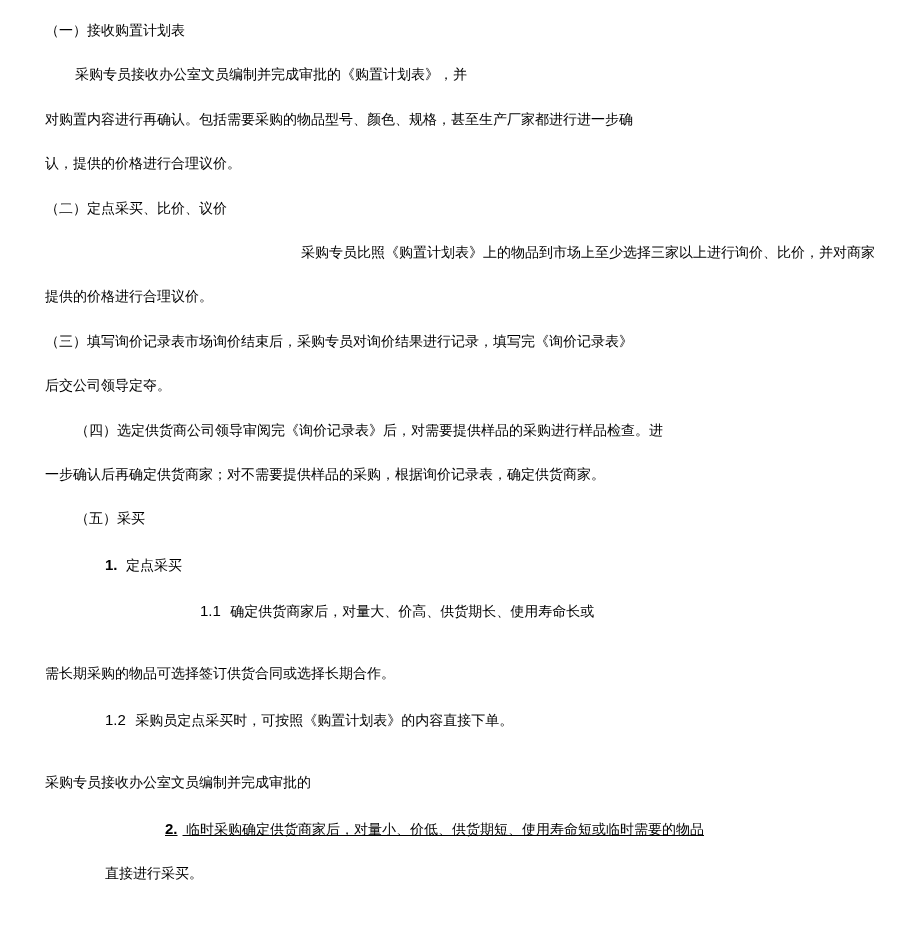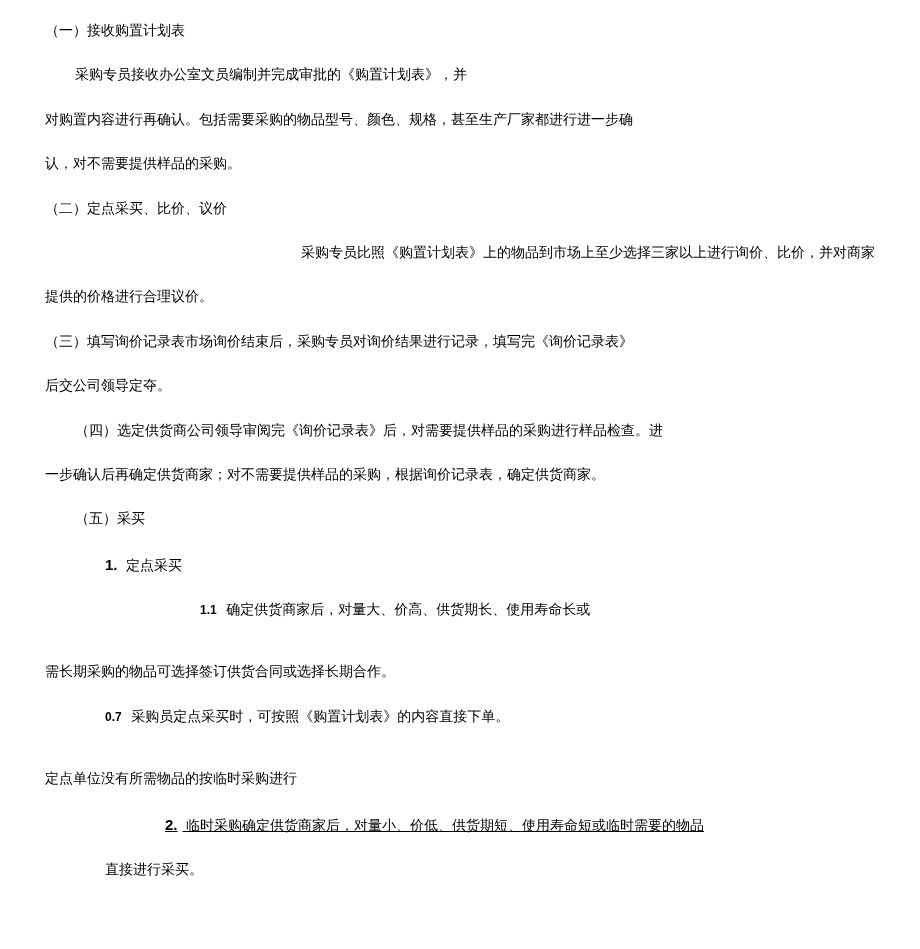--- a/index.html
+++ b/index.html
@@ -38,38 +38,38 @@
       padding-left: 155px;
     }
     .num-bold {
       font-family: Arial, sans-serif;
       font-weight: bold;
       font-size: 15px;
       margin-right: 5px;
     }
     .num-bold-sub {
       font-family: Arial, sans-serif;
-      font-weight: bold;
-      font-size: 12px;
+      font-weight: normal;
+      font-size: 15px;
       margin-right: 6px;
     }
     .section-1-1-wrapper {
       margin-bottom: 40px;
     }
     .section-1-2-wrapper {
       margin-bottom: 40px;
     }
   </style>
 </head>
 <body>
 
 <div class="para">（一）接收购置计划表</div>
 <div class="para indent-1">采购专员接收办公室文员编制并完成审批的《购置计划表》，并</div>
 <div class="para">对购置内容进行再确认。包括需要采购的物品型号、颜色、规格，甚至生产厂家都进行进一步确</div>
-<div class="para">认，对不需要提供样品的采购。</div>
+<div class="para">认，提供的价格进行合理议价。</div>
 
 <div class="para">（二）定点采买、比价、议价</div>
 <div class="para indent-2">采购专员比照《购置计划表》上的物品到市场上至少选择三家以上进行询价、比价，并对商家</div>
 <div class="para">提供的价格进行合理议价。</div>
 
 <div class="para">（三）填写询价记录表市场询价结束后，采购专员对询价结果进行记录，填写完《询价记录表》</div>
 <div class="para">后交公司领导定夺。</div>
 
 <div class="para indent-1">（四）选定供货商公司领导审阅完《询价记录表》后，对需要提供样品的采购进行样品检查。进</div>
 <div class="para">一步确认后再确定供货商家；对不需要提供样品的采购，根据询价记录表，确定供货商家。</div>
@@ -85,25 +85,25 @@
   <div class="para indent-5">
     <span class="num-bold-sub">1.1</span>
     <span>确定供货商家后，对量大、价高、供货期长、使用寿命长或</span>
   </div>
 </div>
 
 <div class="para">需长期采购的物品可选择签订供货合同或选择长期合作。</div>
 
 <div class="section-1-2-wrapper">
   <div class="para indent-3">
-    <span class="num-bold-sub">0.7</span>
+    <span class="num-bold-sub">1.2</span>
     <span>采购员定点采买时，可按照《购置计划表》的内容直接下单。</span>
   </div>
 </div>
 
-<div class="para">定点单位没有所需物品的按临时采购进行</div>
+<div class="para">采购专员接收办公室文员编制并完成审批的</div>
 
 <div class="para indent-4">
   <span class="num-bold">2.</span>
   <span>临时采购确定供货商家后，对量小、价低、供货期短、使用寿命短或临时需要的物品</span>
 </div>
 
 <div class="para indent-3">直接进行采买。</div>
 
 </body></html>

